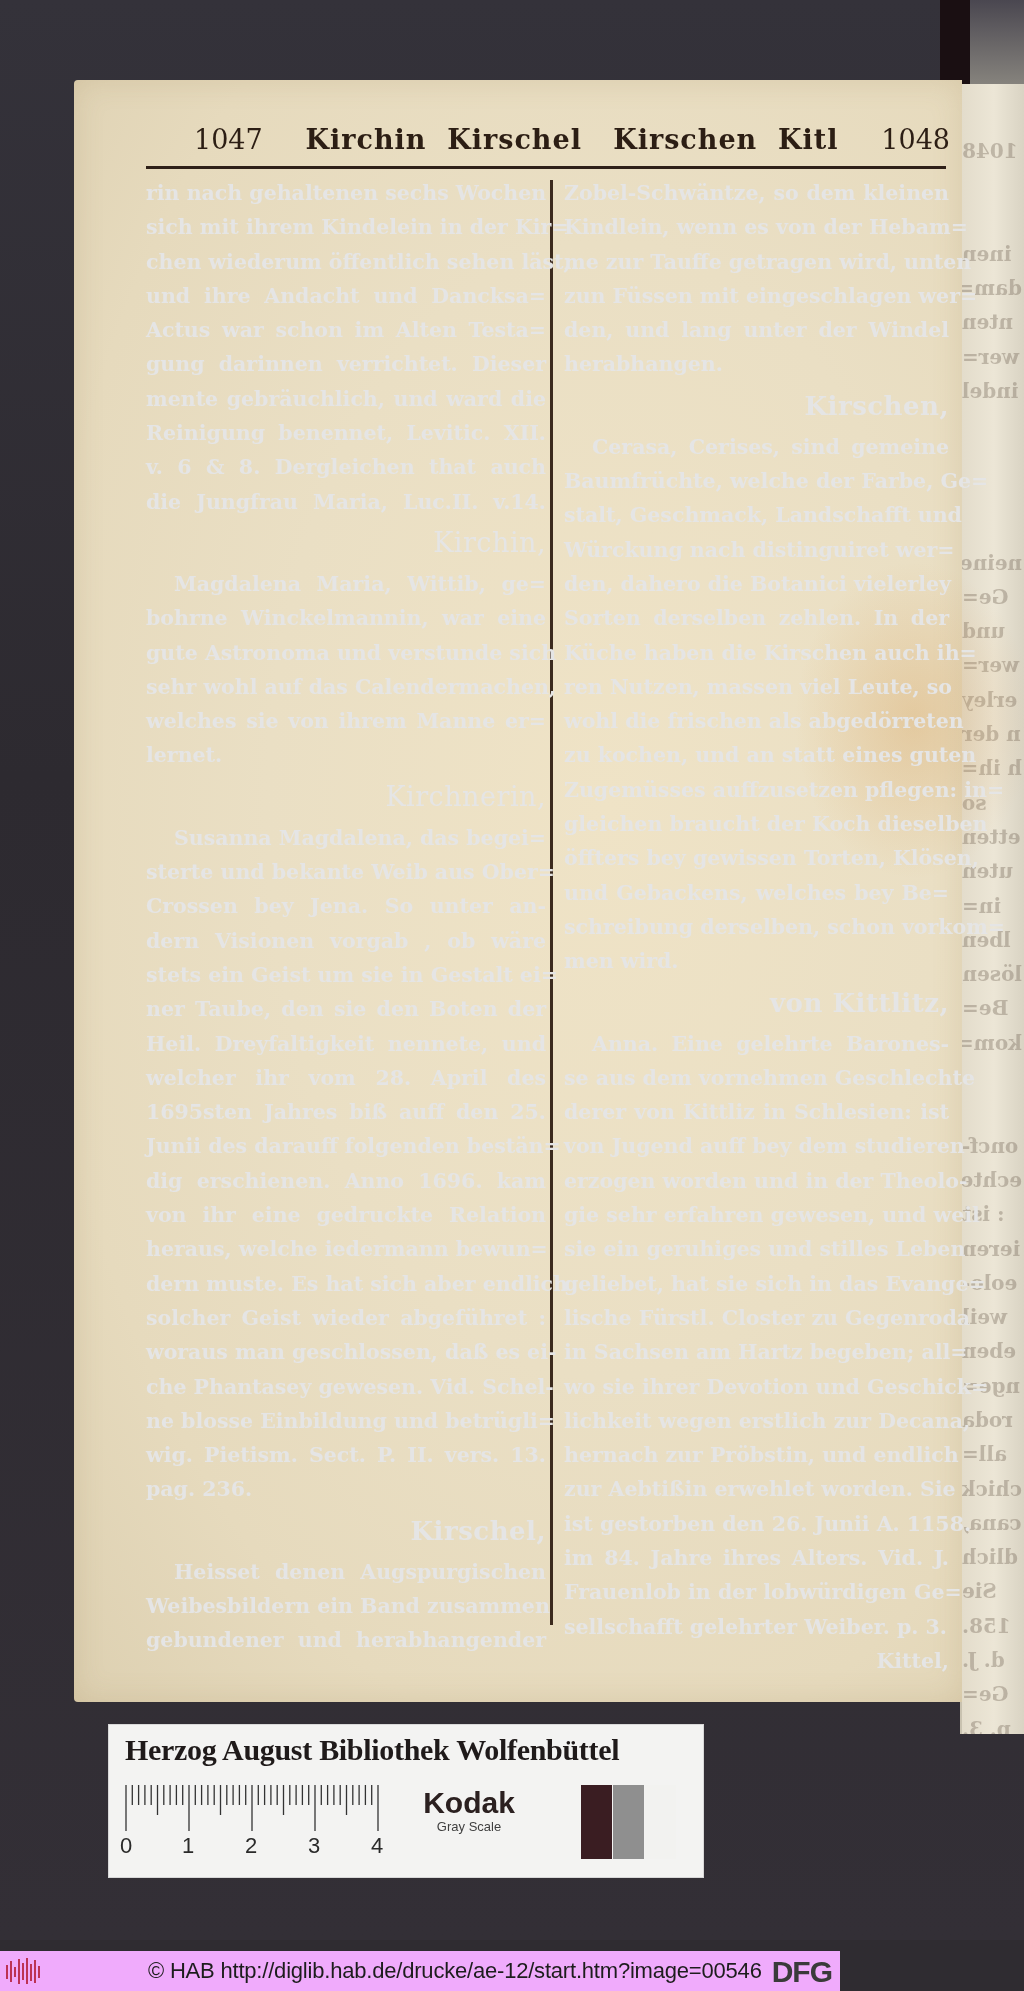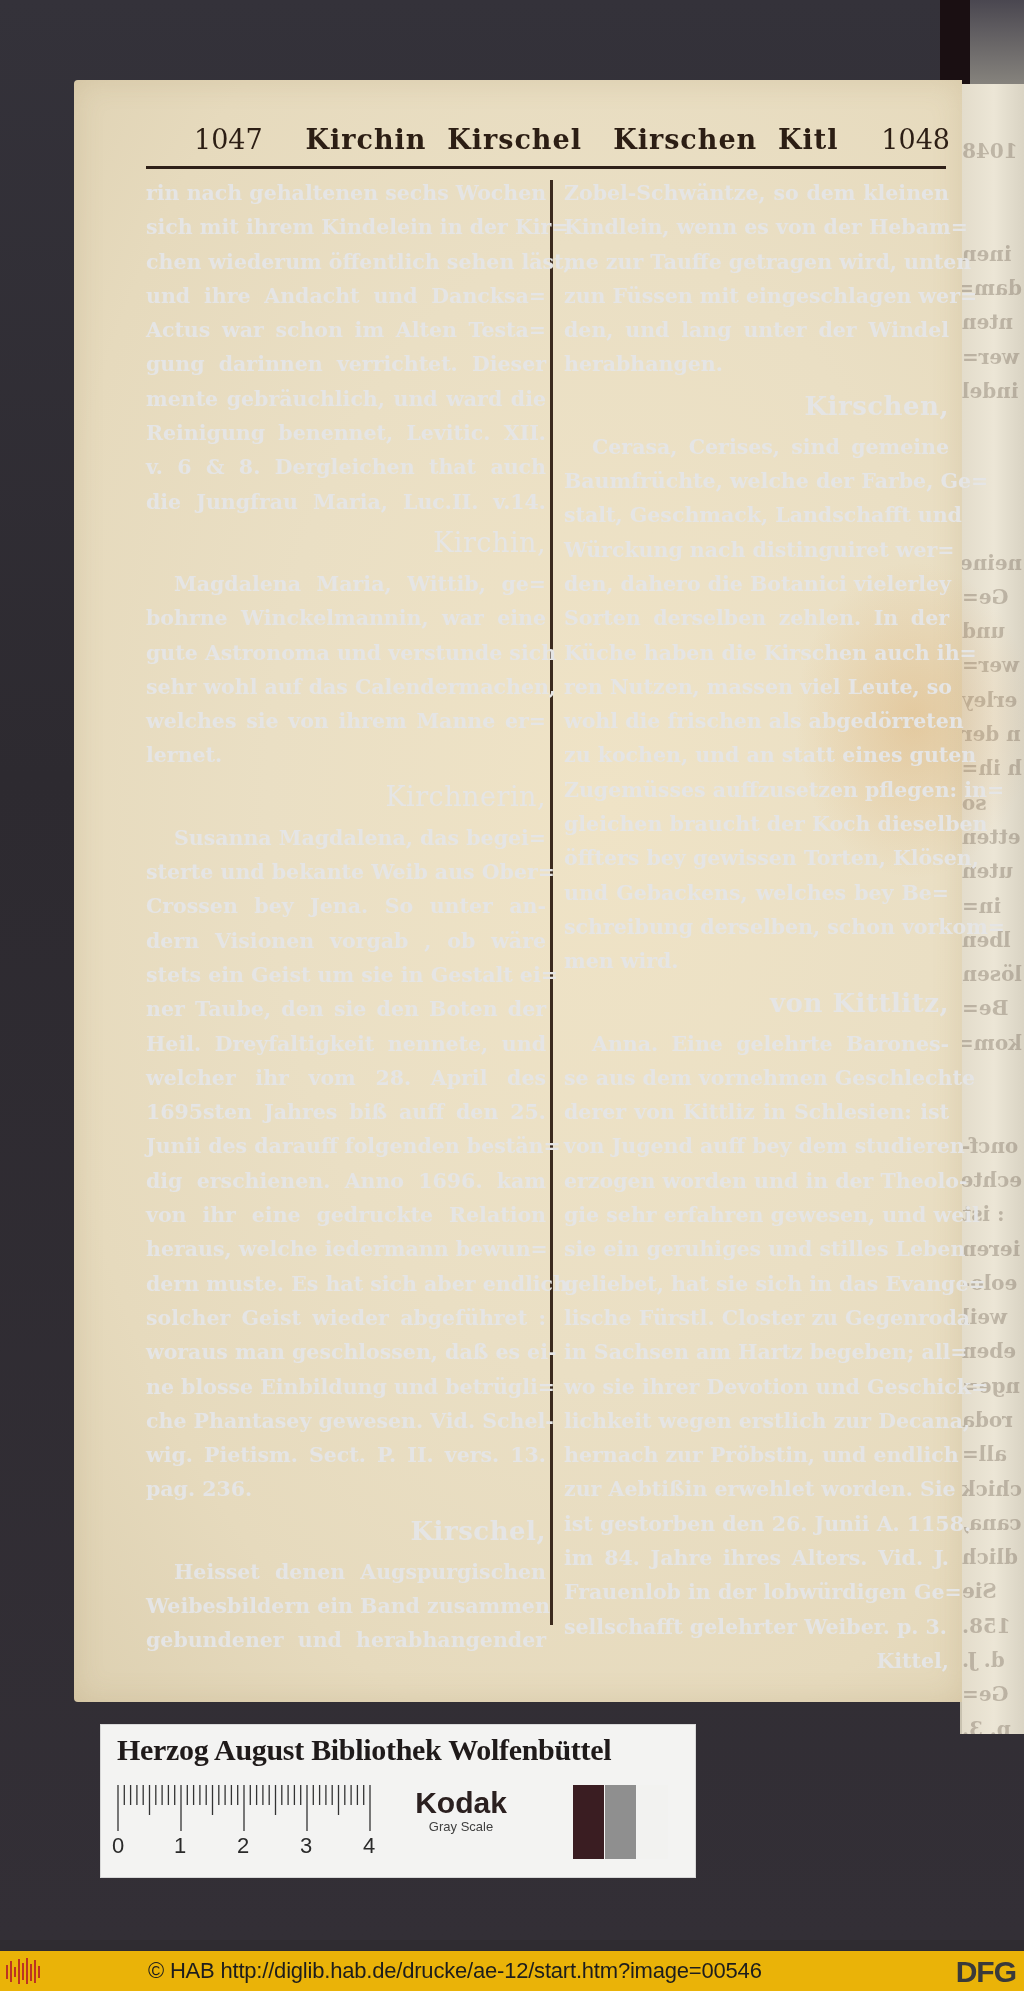--- a/index.html
+++ b/index.html
@@ -128,21 +128,21 @@
       text-align: right;
       font-size: 26px;
       font-weight: bold;
       letter-spacing: 0.5px;
     }
     .heading.roman { font-weight: normal; font-size: 27px; }
 
     
     .card {
       position: absolute;
-      left: 100px; top: 1724px;
+      left: 108px; top: 1724px;
       width: 594px; height: 152px;
       background: #f3f3f2;
       border: 1px solid #d8d8d8;
     }
     .card-title {
       position: absolute;
       left: 16px; top: 8px;
       font-family: "Liberation Serif", serif;
       font-weight: bold;
       font-size: 30px;
@@ -184,22 +184,22 @@
     .swatch {
       position: absolute;
       top: 60px;
       width: 31px; height: 74px;
     }
 
     
     .footer {
       position: absolute;
       left: 0; top: 1951px;
-      width: 1024px; height: 40px;
-      background: #eab308;
+      width: 840px; height: 40px;
+      background: #f0abfc;
     }
     .footer-logo-left {
       position: absolute;
       left: 4px; top: 6px;
       width: 40px; height: 28px;
     }
     .footer-text {
       position: absolute;
       left: 148px; top: 7px;
       font-family: "Liberation Sans", sans-serif;
@@ -322,22 +322,22 @@
     <div class="line">Heil. Dreyfaltigkeit nennete, und</div>
     <div class="line">welcher ihr vom 28. April des</div>
     <div class="line">1695sten Jahres biß auff den 25.</div>
     <div class="line">Junii des darauff folgenden bestän=</div>
     <div class="line">dig erschienen.   Anno 1696. kam</div>
     <div class="line">von ihr eine gedruckte Relation</div>
     <div class="line">heraus, welche iedermann bewun=</div>
     <div class="line">dern muste. Es hat sich aber endlich</div>
     <div class="line">solcher Geist wieder abgeführet :</div>
     <div class="line">woraus man geschlossen, daß es ei-</div>
+    <div class="line">che Phantasey gewesen. Vid. Schel-</div>
     <div class="line">ne blosse Einbildung und betrügli=</div>
-    <div class="line">che Phantasey gewesen. Vid. Schel-</div>
     <div class="line">wig. Pietism. Sect. P. II. vers. 13.</div>
     <div class="line last">pag. 236.</div>
     <div class="heading">Kirschel,</div>
     <div class="line indent">Heisset denen Augspurgischen</div>
     <div class="line">Weibesbildern ein Band zusammen</div>
     <div class="line">gebundener und herabhangender</div>
   </div>
 <div class="col col-right" id="col-right">
     <div class="line">Zobel-Schwäntze,  so dem kleinen</div>
     <div class="line">Kindlein, wenn es von der Hebam=</div>

